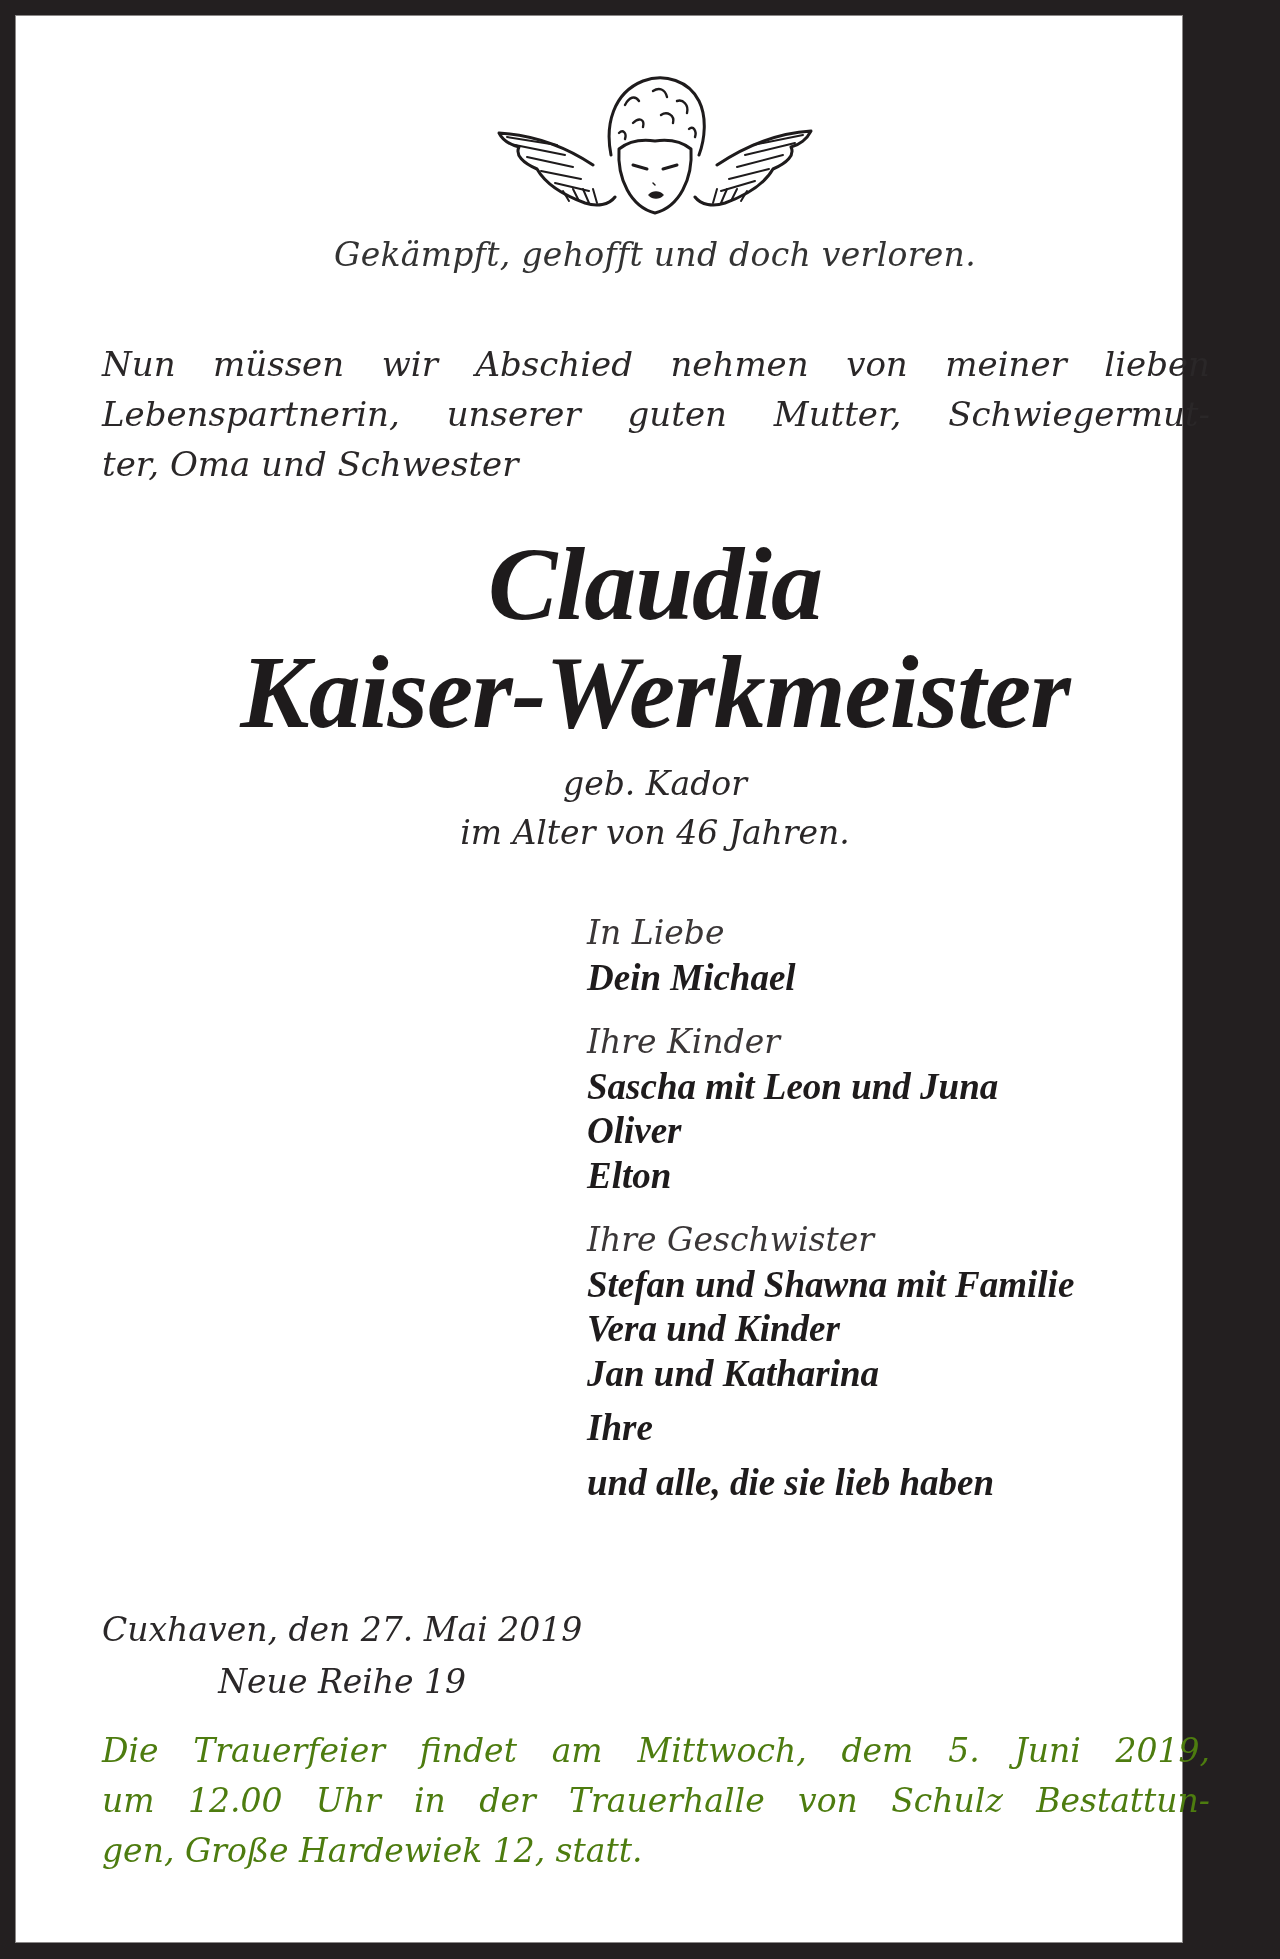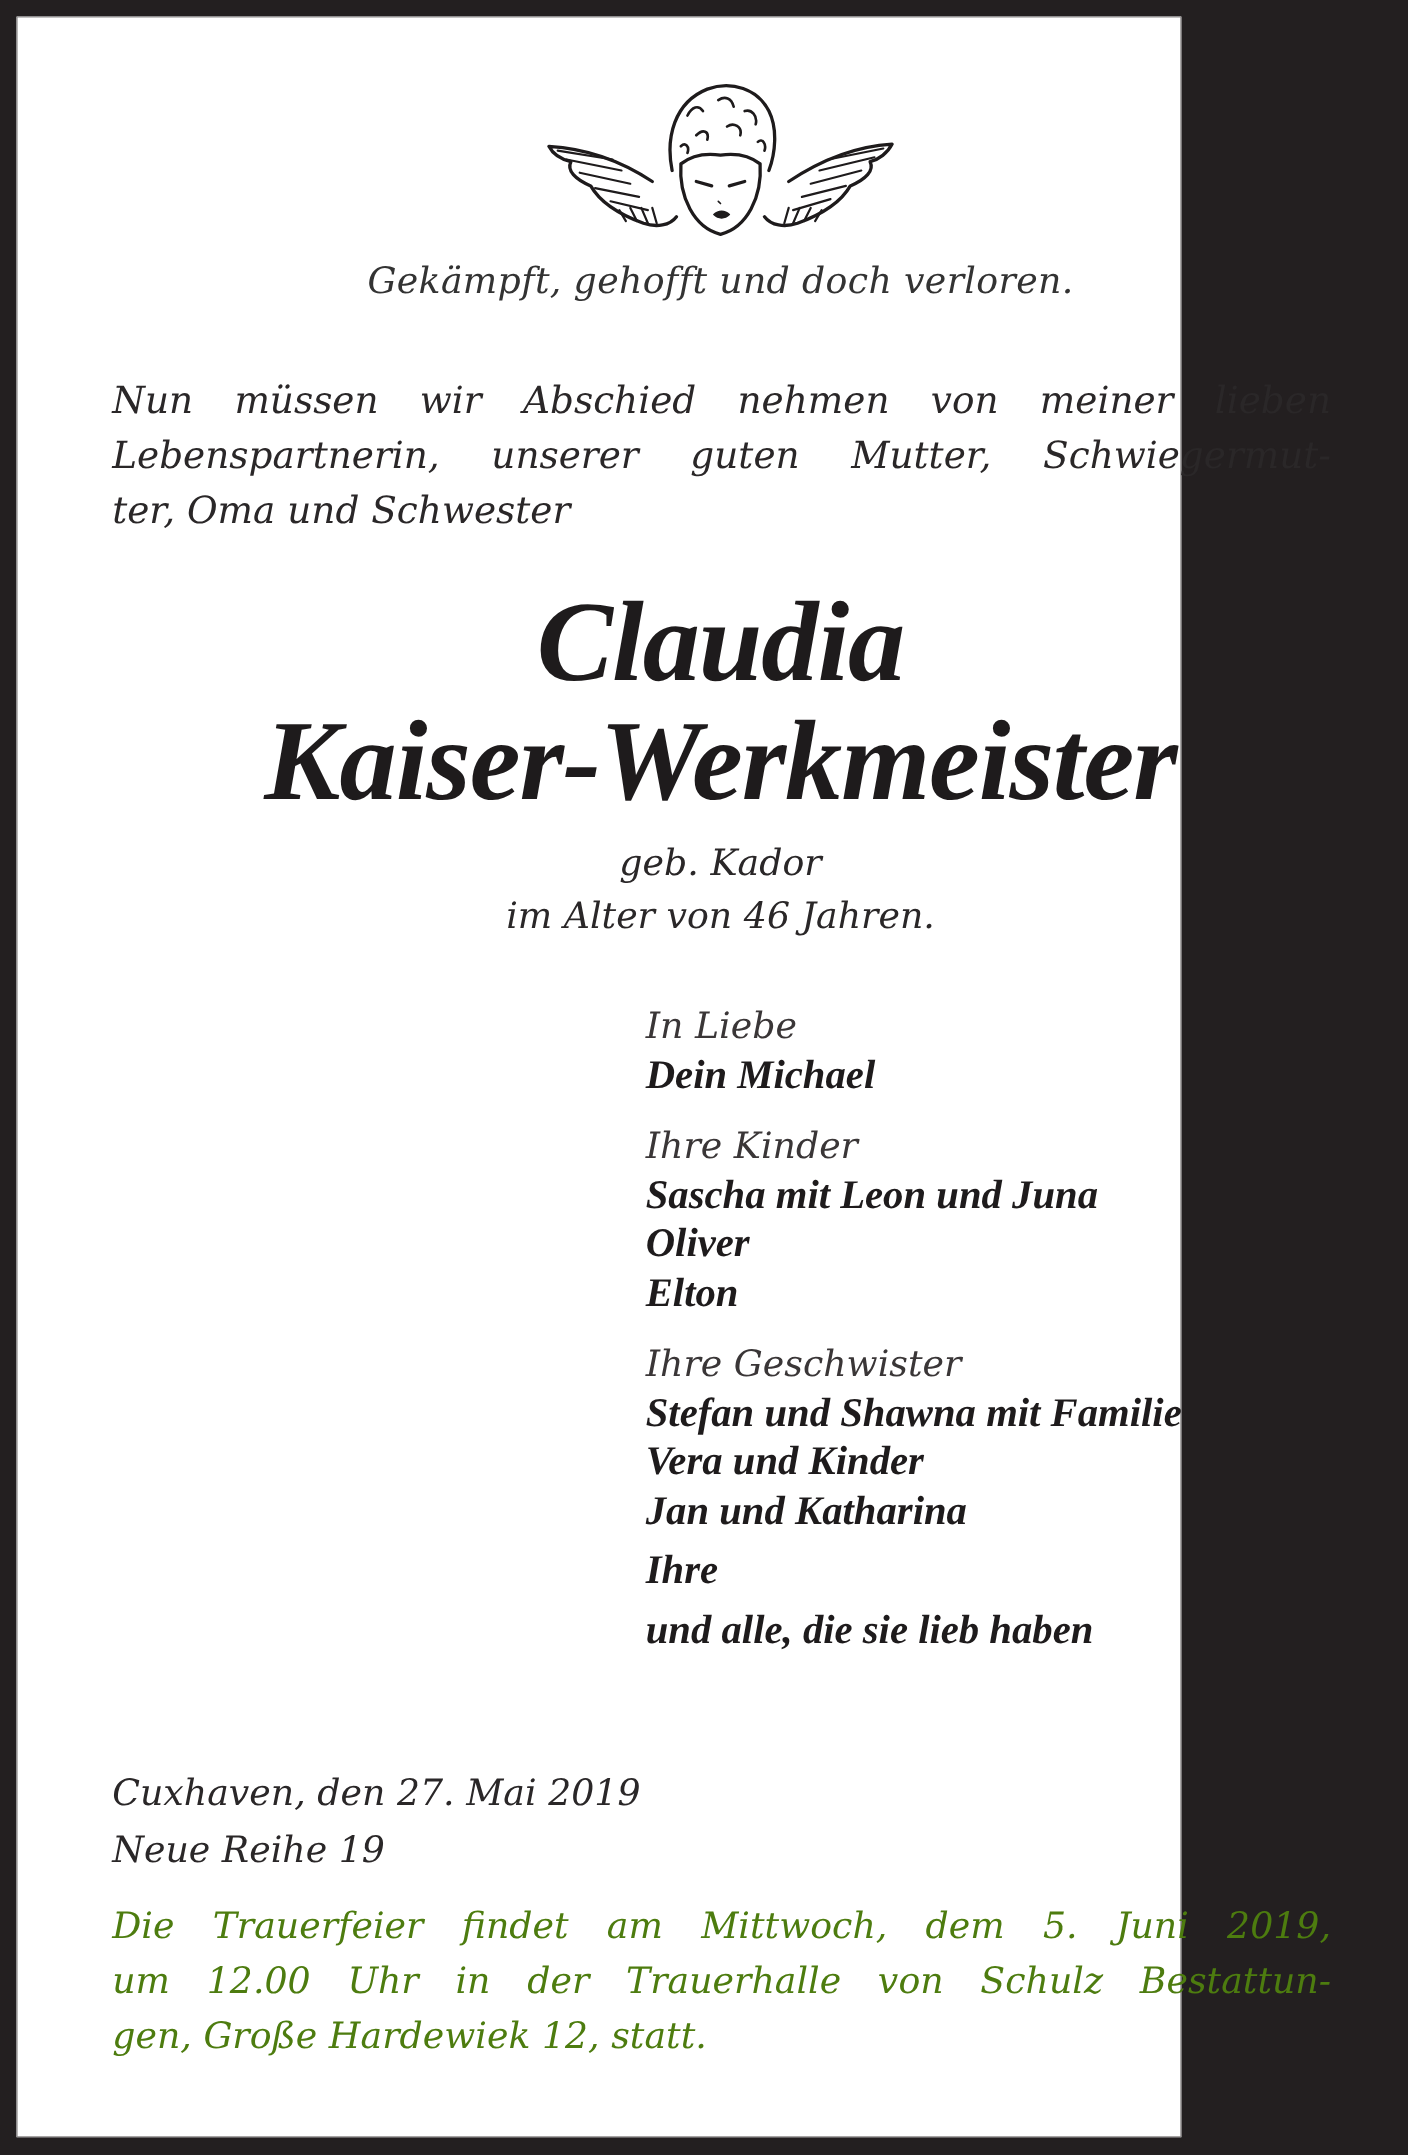--- a/index.html
+++ b/index.html
@@ -12,21 +12,21 @@
       height: 1959px;
       position: relative;
       overflow: hidden;
       font-family: "DejaVu Serif", "Liberation Serif", serif;
       color: #231f20;
     }
     .sheet {
       position: absolute;
       left: 15px;
       top: 15px;
-      width: 1059px;
+      width: 1168px;
       height: 1928px;
       background: #ffffff;
       box-shadow: inset 0 0 0 1px #8a8787;
     }
     .abs { position: absolute; font-style: italic; }
 
     
     .angel {
       left: 478px;
       top: 60px;
@@ -114,20 +114,21 @@
       white-space: nowrap;
     }
 
     
     .place {
       left: 87px;
       top: 1589px;
       font-size: 33px;
       line-height: 52px;
       color: #2a2728;
+      text-align: center;
     }
     .place .line { display: block; white-space: nowrap; }
 
     .ceremony {
       left: 87px;
       top: 1711px;
       width: 1108px;
       font-size: 33px;
       line-height: 50px;
       color: #4d7c0f;

